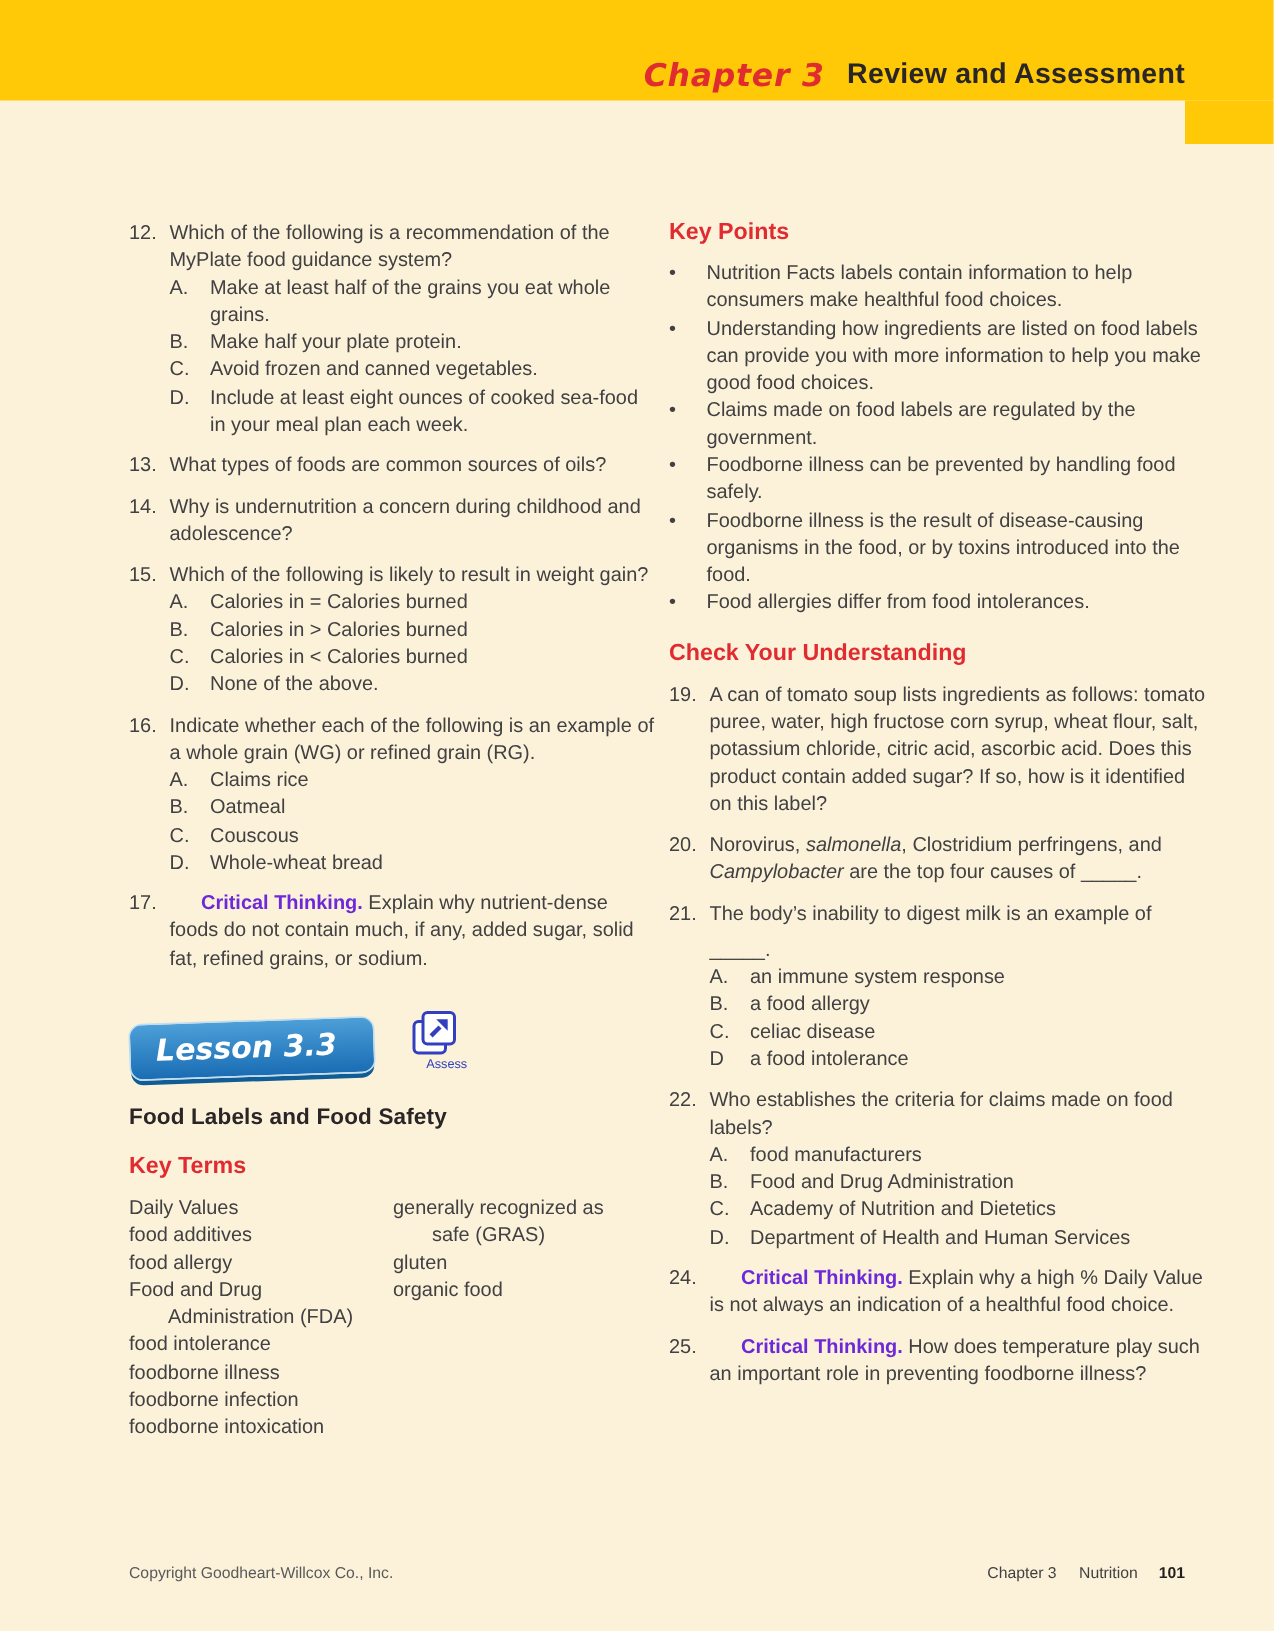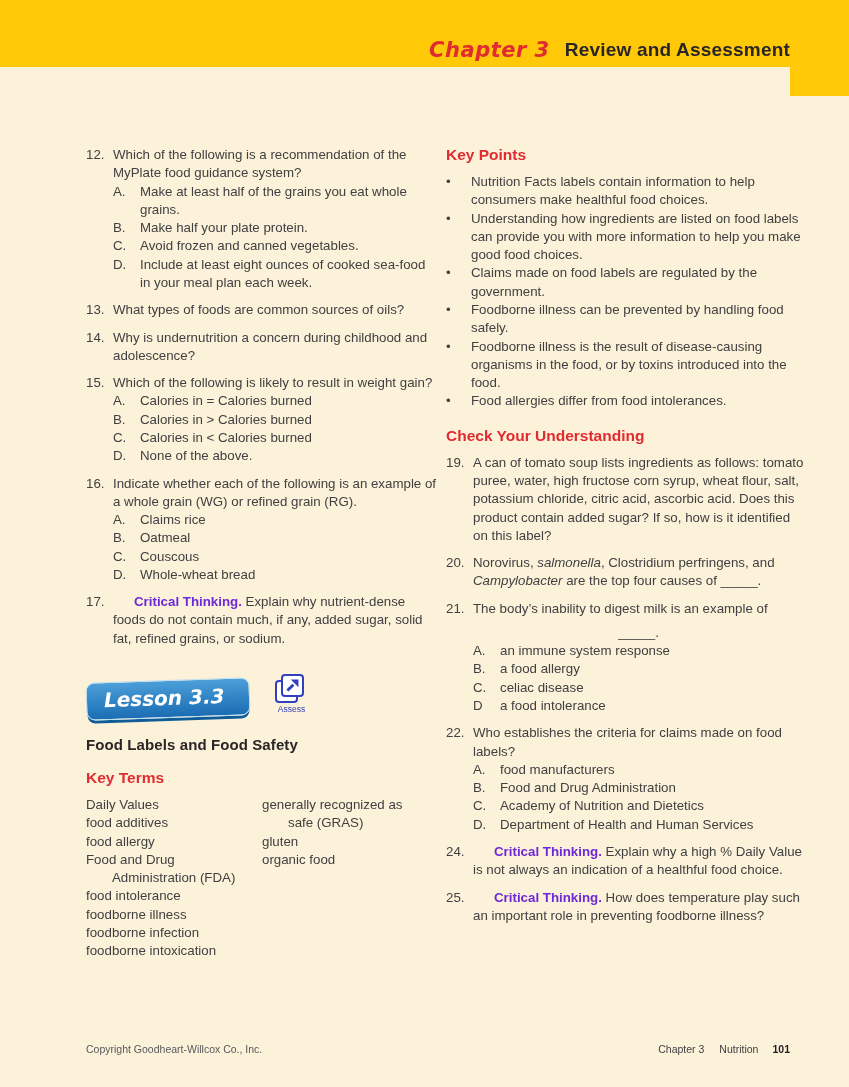--- a/index.html
+++ b/index.html
@@ -29,21 +29,21 @@
   .col-right { position:absolute; left:446px; top:146px; width:358px; }
 
   .q { display:flex; margin-bottom:9px; font-size:13.3px; line-height:1.375; }
   .qnum { width:27px; flex-shrink:0; }
   .qbody { flex:1; }
   .opt { display:flex; }
   .optl { width:27px; flex-shrink:0; }
   .optt { flex:1; }
   .seg-critical { color:#6d28d9; font-weight:bold;margin-left:21px; }
   .seg-italic { font-style:italic; }
-  .blank-line { display:block; margin-top:6px;text-align:center; }
+  .blank-line { display:block; margin-top:6px; }
 
   .red-heading { color:#E02B31; font-weight:bold; font-size:15.5px; margin:16px 0 9px; }
   .red-heading.first { margin-top:0; }
 
   .kp { display:flex; font-size:13.3px; line-height:1.375; }
   .kp-bullet { width:25px; flex-shrink:0; }
   .kp-text { flex:1; }
 
   
   .lesson-row { display:flex; align-items:flex-start; gap:22px; margin:26px 0 0 0; height:62px; }
@@ -58,21 +58,21 @@
   }
   .lesson-badge span {
     color:#FFFFFF; font-size:20px; font-weight:bold; font-style:italic;
     font-family:"DejaVu Sans", cursive;
   }
   .assess { width:40px; text-align:center; position:relative; }
   .assess-boxes { position:relative; width:25px; height:25px; margin:2px auto 0; }
   .sq { position:absolute; width:23px; height:23px; background:#FFFFFF; border:2px solid #3240C0; border-radius:4px; }
   .sq-back  { left:-4px; top:4px; }
   .sq-front { left:2px; top:-2px; display:flex; align-items:center; justify-content:center; }
-  .assess-label { color:#3240C0; font-size:8.5px; margin-top:3px; }
+  .assess-label { color:#3240C0; font-size:8.5px; margin-top:3px;text-align:right; }
 
   .lesson-title { color:#2A2526; font-size:15px; font-weight:bold; letter-spacing:0.1px; }
 
   .terms { display:flex; font-size:13.3px; line-height:1.375; }
   .tcol1 { width:176px; }
   .tcol2 { flex:1; }
   .term-indent { padding-left:26px; }
 
   
   .footer-left  { position:absolute; left:86px; top:1043px; font-size:10.5px; color:#58595B; }

